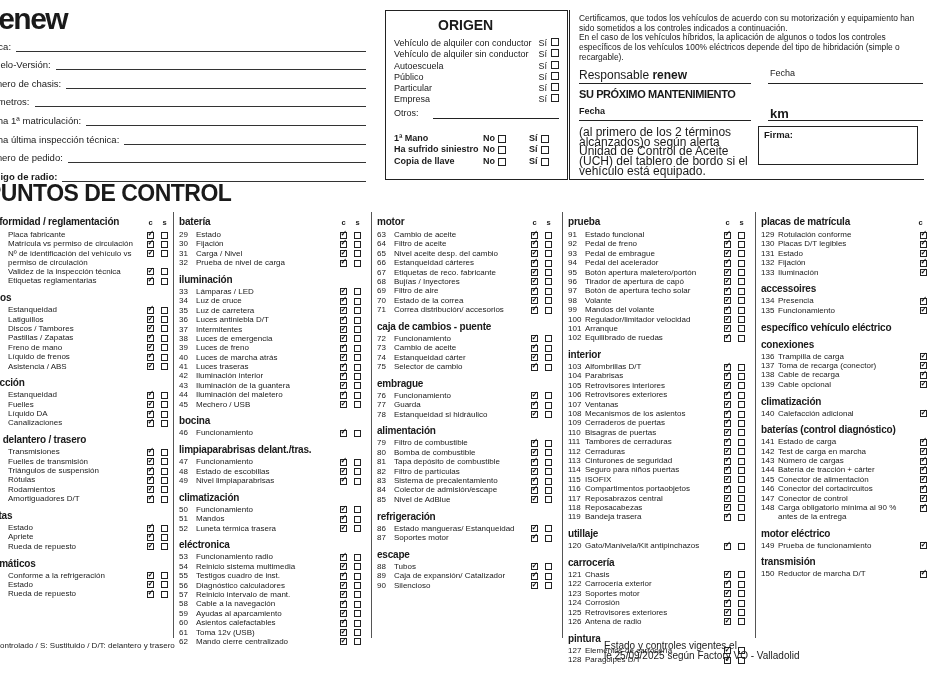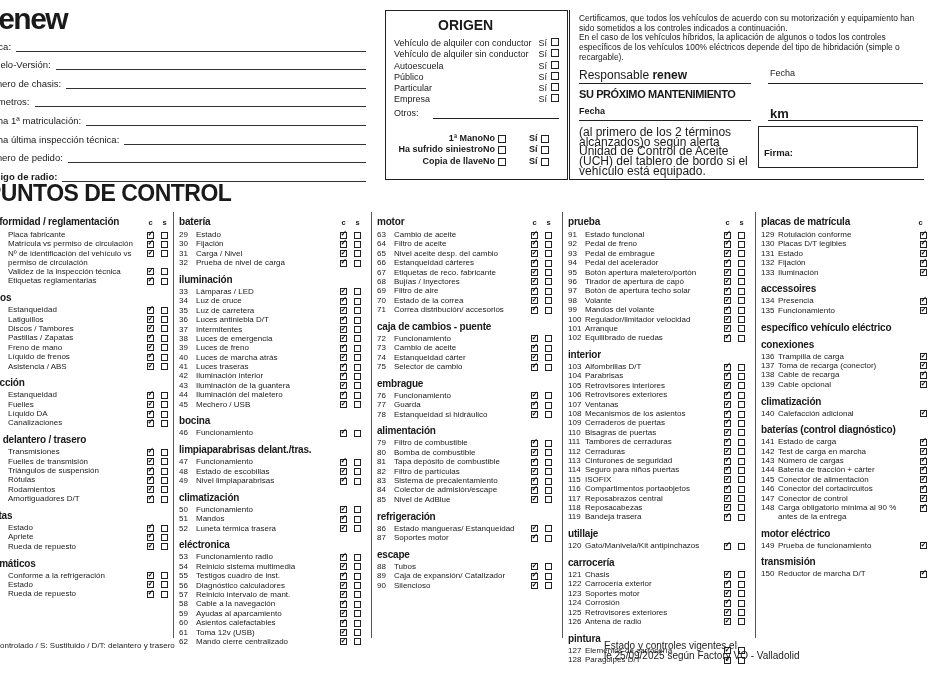--- a/index.html
+++ b/index.html
@@ -14,38 +14,38 @@
   .bold{font-weight:bold;}
   
   .origen{position:absolute;left:385px;top:10px;width:183px;height:170px;border:1.5px solid #222;
           box-sizing:border-box;padding:6px 8px 4px 8px;}
   .origen-title{font-size:14px;font-weight:700;margin-bottom:5px;margin-left:44px;}
   .opt-row{display:flex;align-items:flex-start;font-size:9px;line-height:11.3px;}
   .opt-row .opt-lbl{flex:1;padding-right:6px;}
   .opt-row .si-lbl{margin-right:4px;}
   .otros-row{display:flex;font-size:9px;margin:2px 0 12px 0;height:13px;gap:8px;}
   .otros-row .oline{flex:1;border-bottom:1.5px solid #222;height:10px;margin-left:6px;}
-  .yn-row{display:flex;align-items:center;font-size:9px;font-weight:800;line-height:11.5px;text-align:right;}
+  .yn-row{display:flex;align-items:center;font-size:9px;font-weight:800;line-height:11.5px;}
   .yn-row .yn-lbl{flex:1;}
   .yn-cell{display:flex;align-items:center;gap:3px;}
   .yn-cell.no{width:46px;}
   .yn-cell.si{width:30px;}
   
   .cert{position:absolute;left:569px;top:10px;width:355px;height:170px;border-left:1.5px solid #222;
         border-bottom:1.5px solid #222;box-sizing:border-box;}
   .cert-text{position:absolute;left:9px;top:4px;width:344px;font-size:8.4px;line-height:9.7px;}
   .resp{position:absolute;left:9px;top:58px;font-size:12px;}
   .fecha1{position:absolute;left:200px;top:58px;font-size:9px;}
   .uline{position:absolute;border-bottom:1.5px solid #222;height:0;}
   .maint-title{position:absolute;left:9px;top:78px;font-size:11px;font-weight:800;letter-spacing:-0.4px;white-space:nowrap;}
   .fecha2{position:absolute;left:9px;top:96px;font-size:9px;font-weight:800;}
   .km{position:absolute;left:200px;top:96px;font-size:13px;font-weight:800;}
   .note{position:absolute;left:9px;top:118px;width:172px;font-size:12px;line-height:9.7px;}
   .firma-box{position:absolute;left:188px;top:116px;width:160px;height:39px;border:1.5px solid #222;
-             box-sizing:border-box;padding:20px 5px;font-size:9.5px;font-weight:800;}
+             box-sizing:border-box;padding:2px 5px;font-size:9.5px;font-weight:800;}
   
   .main-title{position:absolute;left:-14px;top:180px;font-size:23px;font-weight:800;letter-spacing:-0.5px;white-space:nowrap;}
   
   .col{position:absolute;top:210px;}
   .col1{left:-18px;width:191px;padding-right:0;}
   .col2{left:179px;width:187px;}
   .col3{left:377px;width:180px;}
   .col4{left:568px;width:182px;}
   .col5{left:761px;width:168px;}
   .divider{position:absolute;top:212px;height:426px;width:1px;background:#555;}

